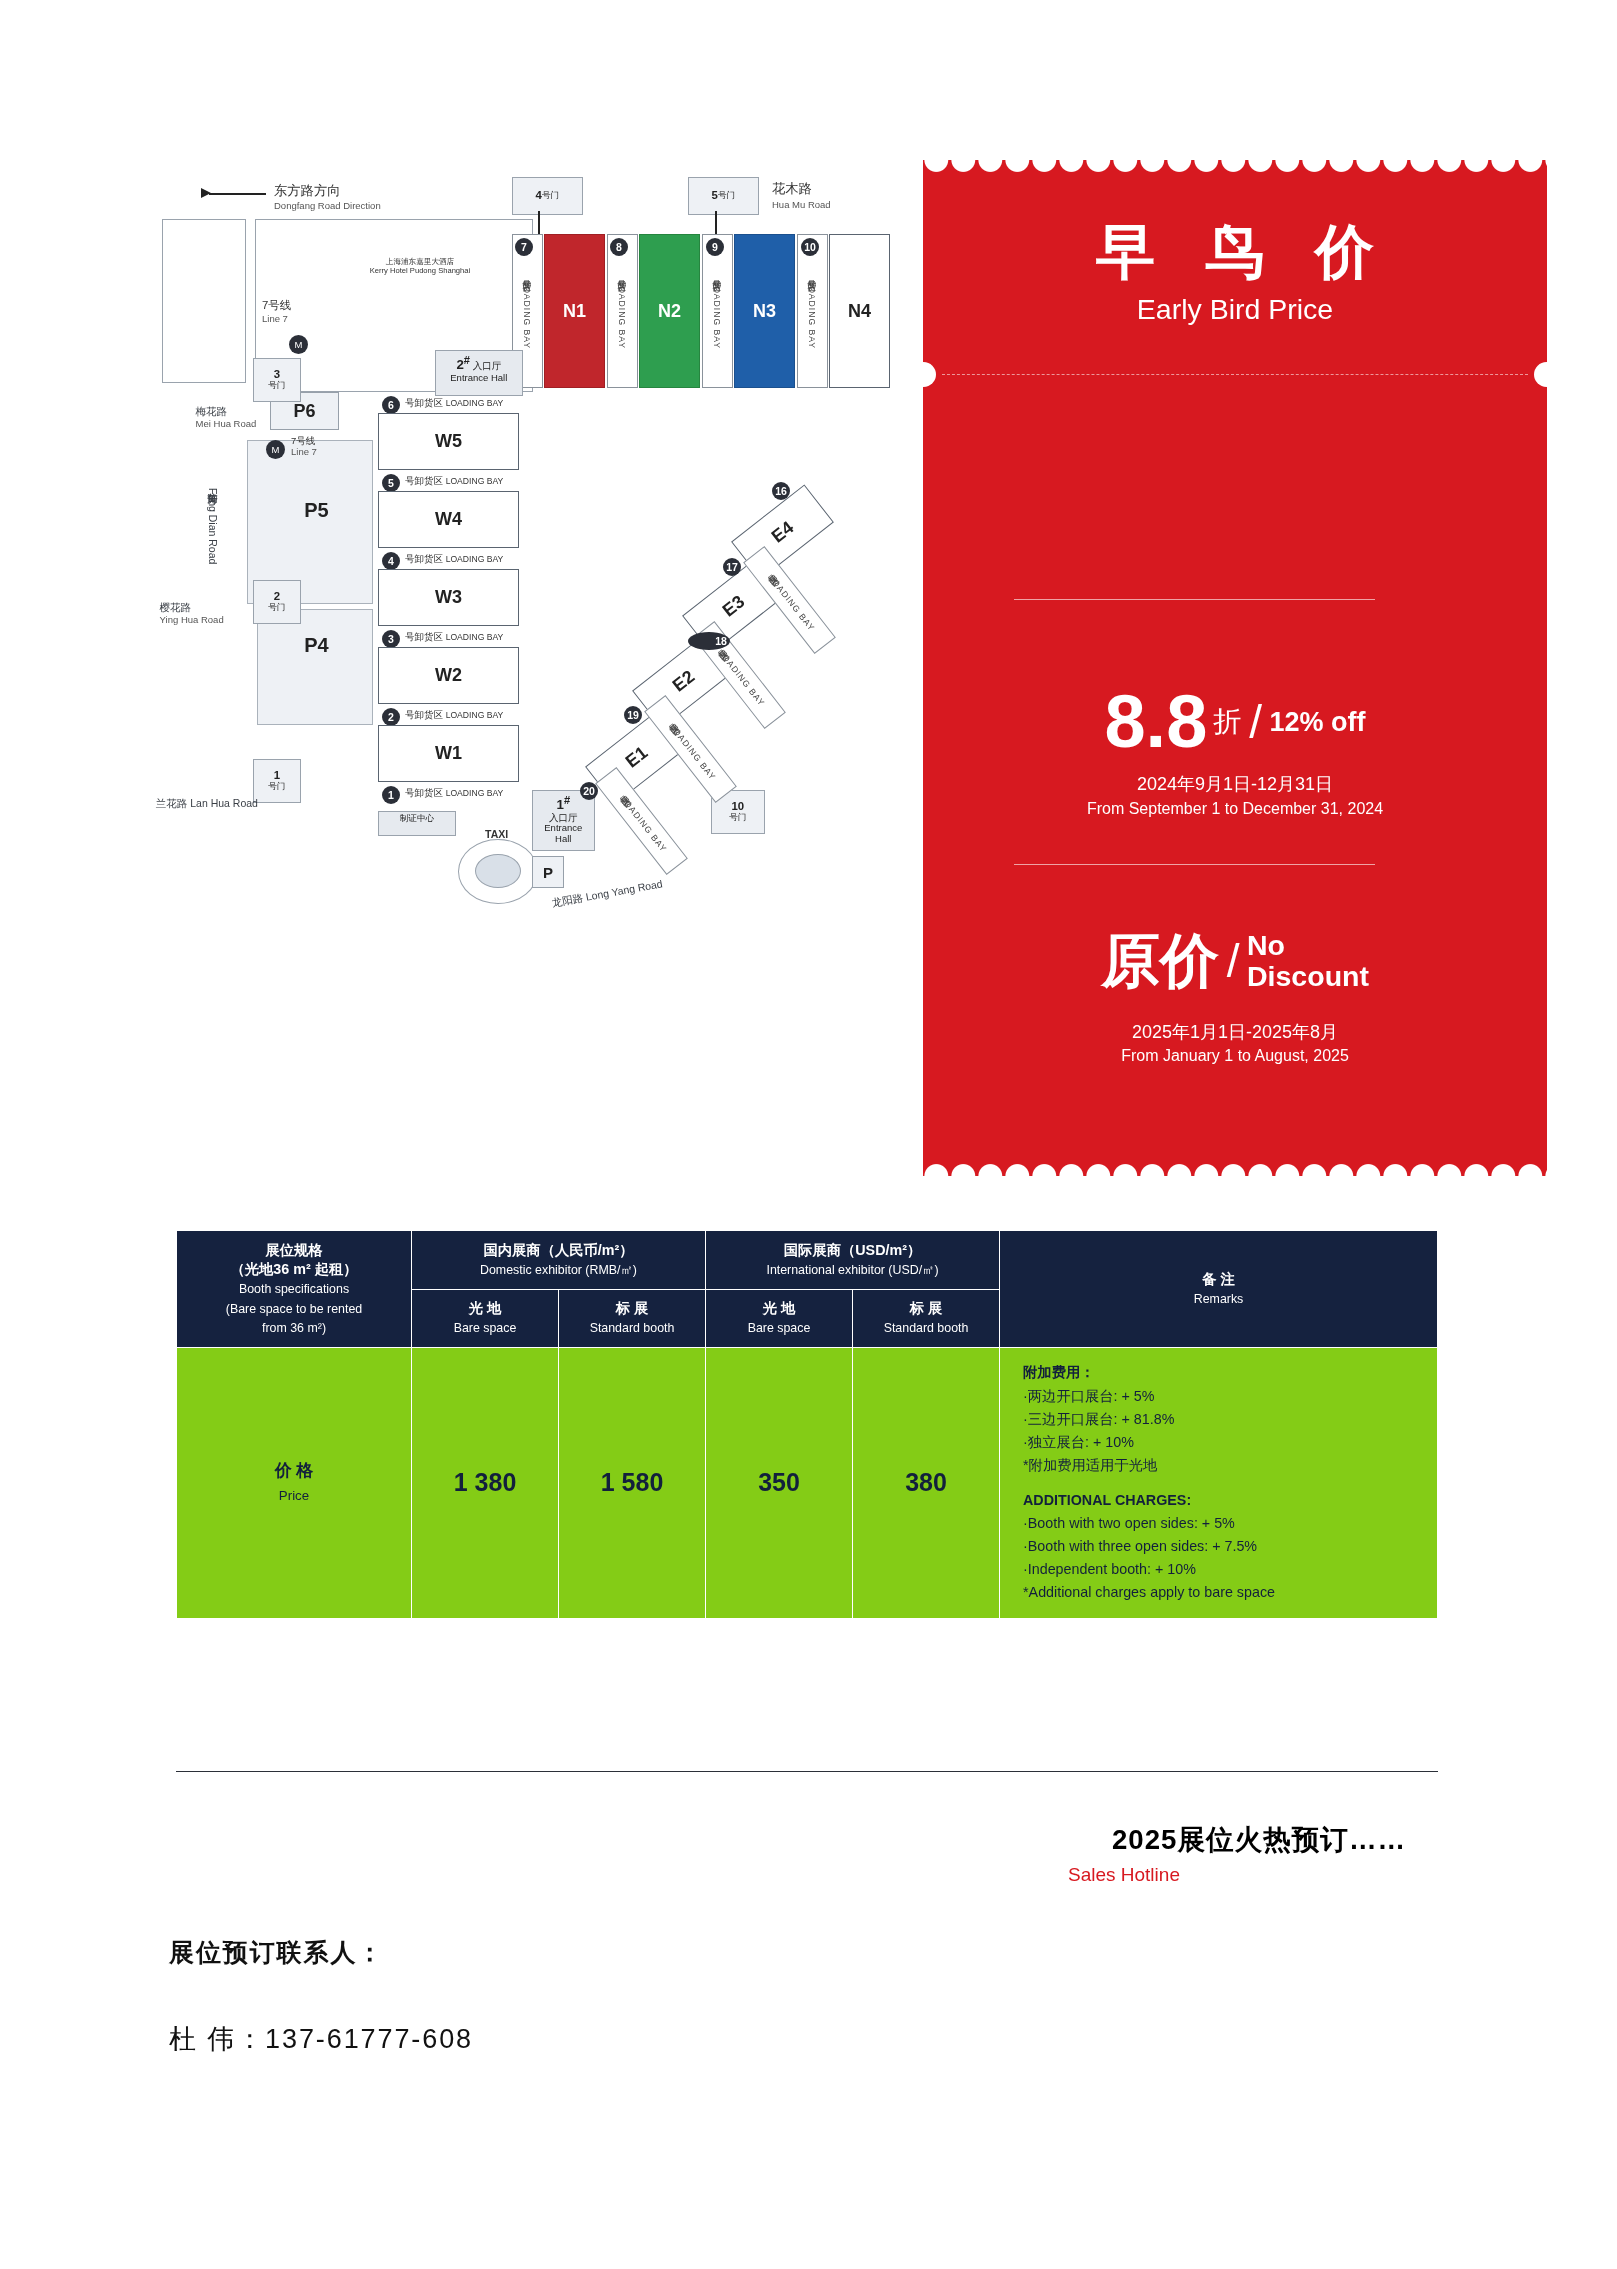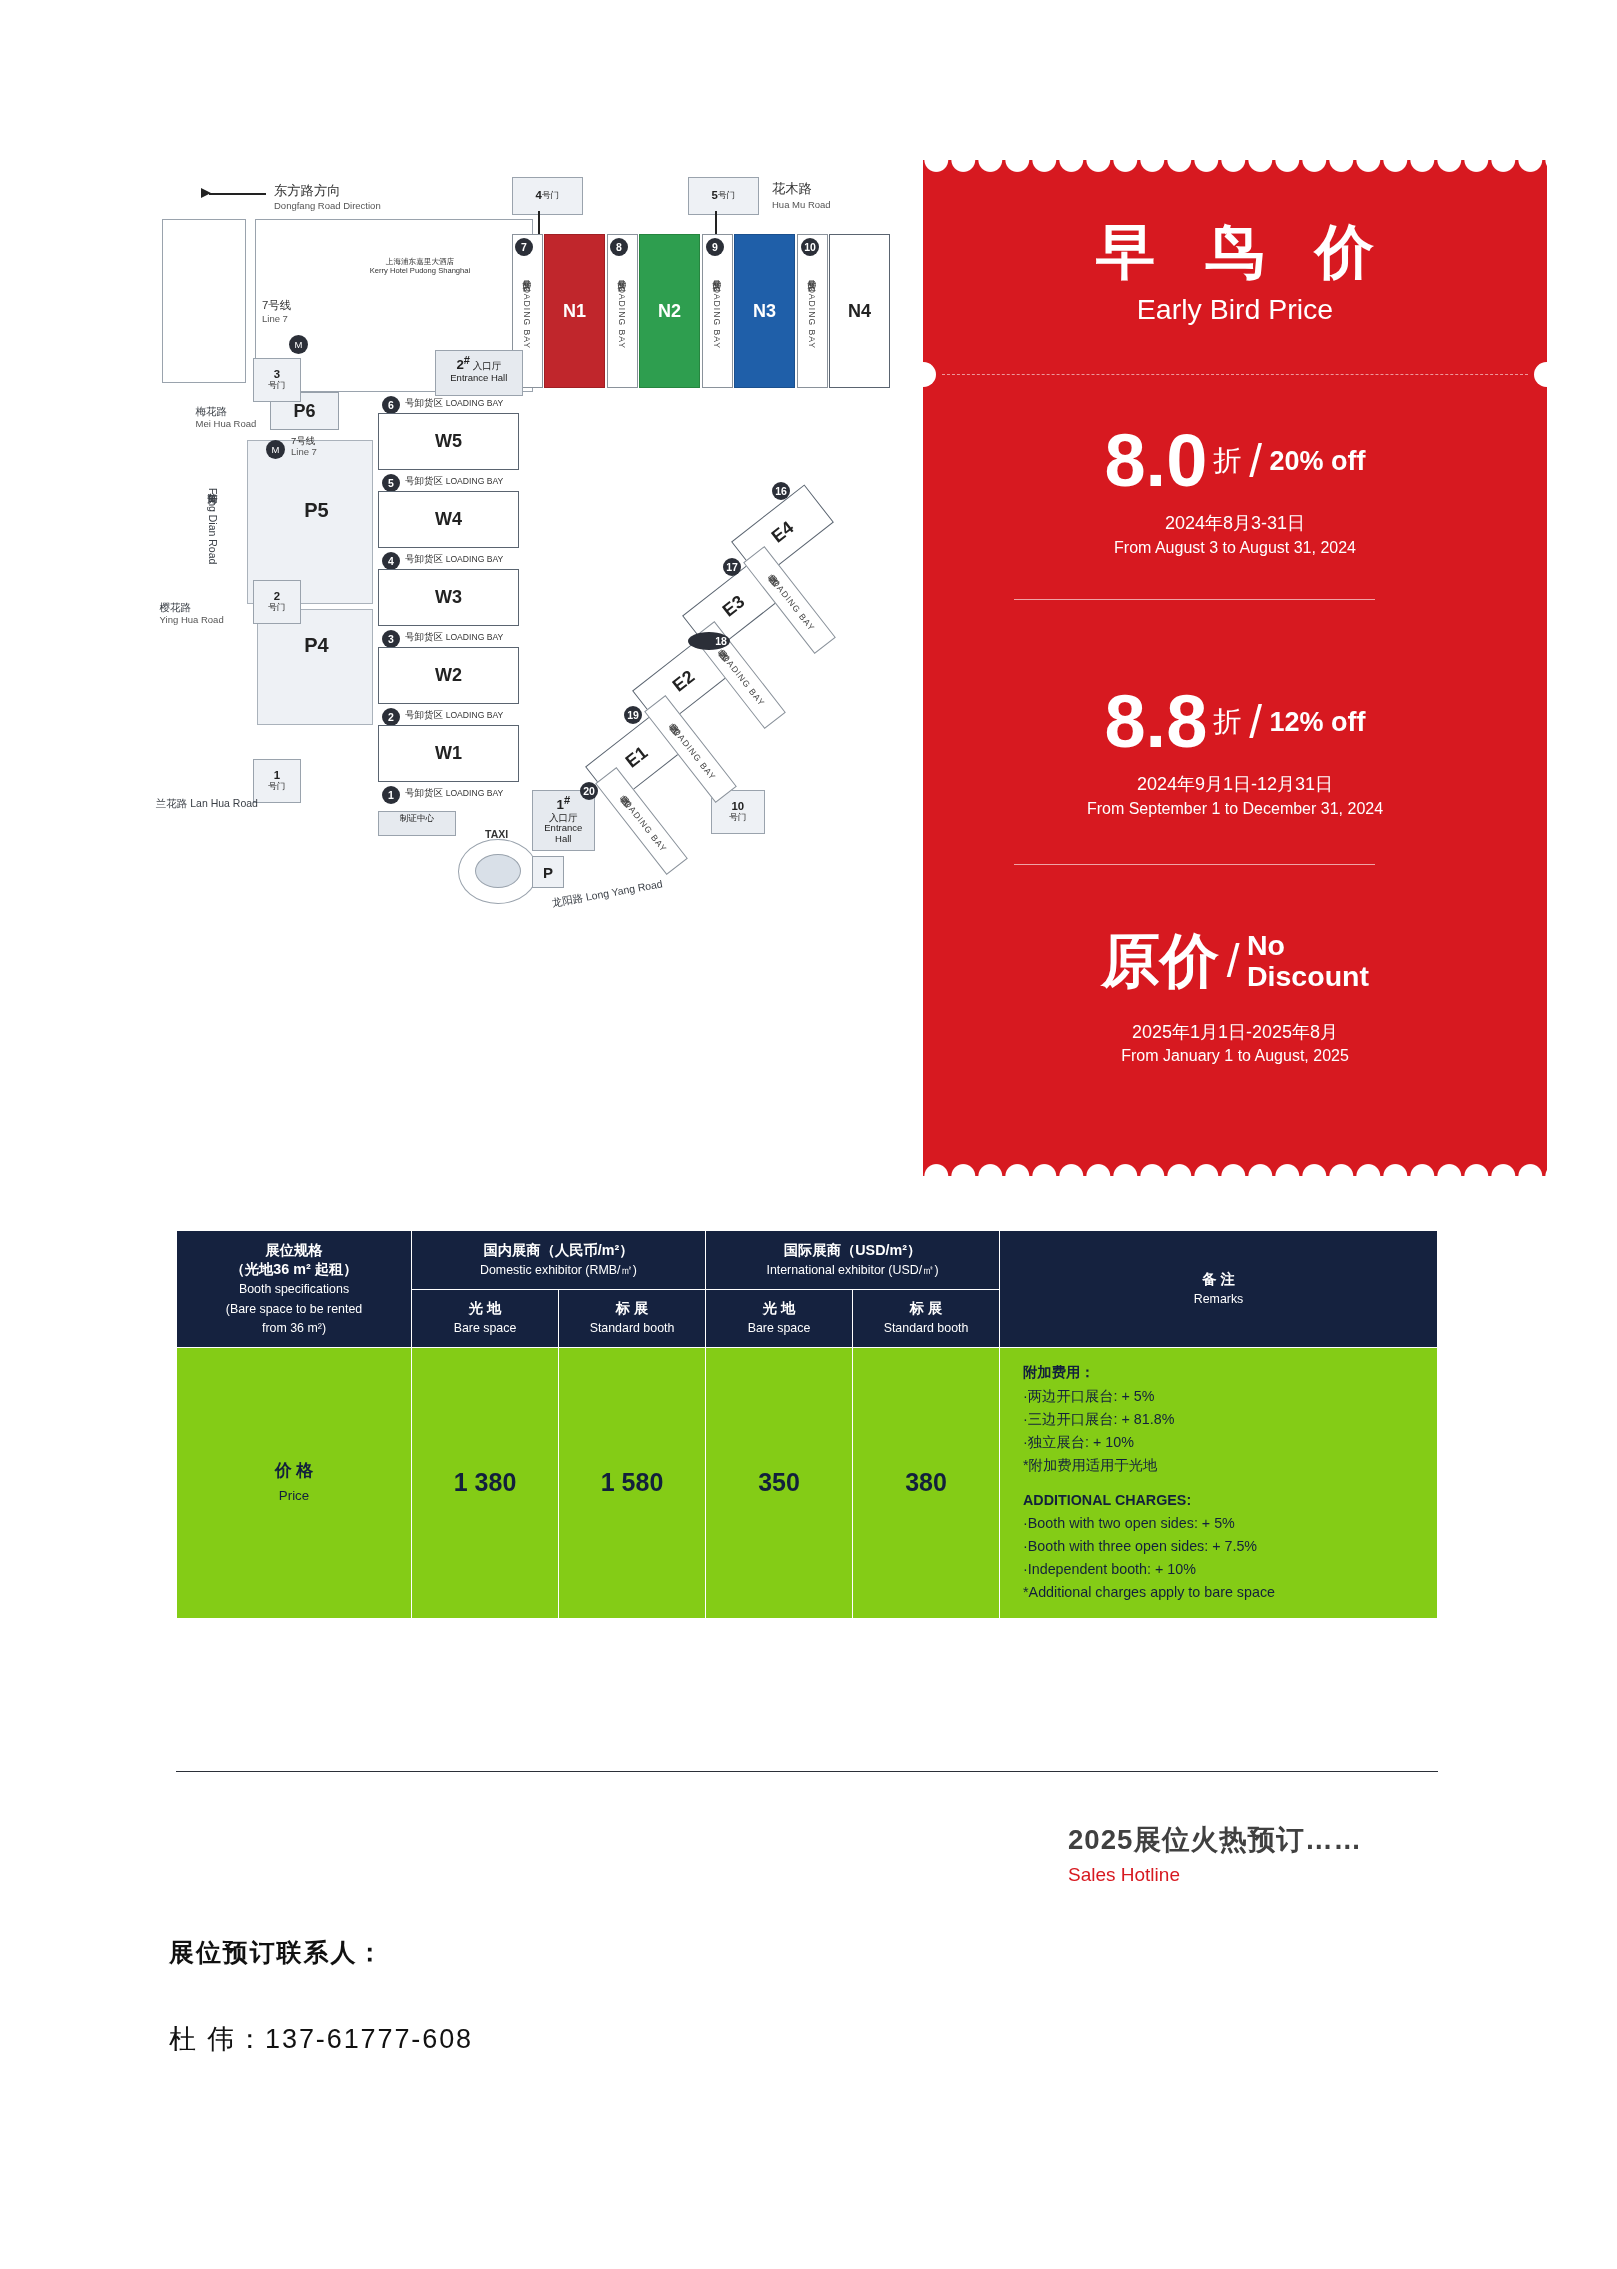--- a/index.html
+++ b/index.html
@@ -63,21 +63,21 @@
   .tbl tbody td{background:#84cc16;color:#12203c;text-align:center;vertical-align:middle;padding:13.3px 9.5px;}
   .price-cell{font-size:25px;font-weight:bold;}
   .label-cell{font-size:17px;font-weight:bold;line-height:1.4;}
   .label-cell .en{font-size:13.3px;font-weight:normal;}
   .remarks{text-align:left !important;font-size:14.3px;line-height:1.62;padding-left:23px !important;}
   .remarks b{font-weight:bold;}
   .remarks .gap{display:block;height:11.4px;}
 
   
   .divider{position:absolute;left:176px;top:1771px;width:1262px;border-top:1.9px solid #2b2f38;}
-  .hotline-zh{position:absolute;left:1068px;top:1821px;font-size:27.6px;font-weight:bold;color:#404040;letter-spacing:1px;}
+  .hotline-zh{position:absolute;left:1112px;top:1821px;font-size:27.6px;font-weight:bold;color:#000000;letter-spacing:1px;}
   .hotline-en{position:absolute;left:1068px;top:1864px;font-size:19px;color:#d71920;}
   .contact-zh{position:absolute;left:169px;top:1936px;font-size:25px;font-weight:bold;color:#111;letter-spacing:1.9px;}
   .contact-person{position:absolute;left:169px;top:2021px;font-size:27px;color:#111;letter-spacing:1.9px;}
 </style>
 </head>
 <body>
 
 <div class="page">
 
   <div class="map-wrap">
@@ -211,25 +211,20 @@
   <div class="coupon">
     <div class="scallop-top"></div>
     <div class="scallop-bottom"></div>
     <div class="notch-l"></div>
     <div class="notch-r"></div>
 
     <div class="cp-title">早 鸟 价</div>
     <div class="cp-sub">Early Bird Price</div>
     <div class="cp-dash"></div>
 
-    <div class="deal" style="top:264px;">
-      <span class="big">8.0</span><span class="zhe">折</span><span class="slash">/</span><span class="off">20% off</span>
-      <div class="d1">2024年8月3-31日</div>
-      <div class="d2">From August 3 to August 31, 2024</div>
-    </div>
 
     <div class="hr" style="top:439px;"></div>
 
     <div class="deal" style="top:525px;">
       <span class="big">8.8</span><span class="zhe">折</span><span class="slash">/</span><span class="off">12% off</span>
       <div class="d1">2024年9月1日-12月31日</div>
       <div class="d2">From September 1 to December 31, 2024</div>
     </div>
 
     <div class="hr" style="top:704px;"></div>

